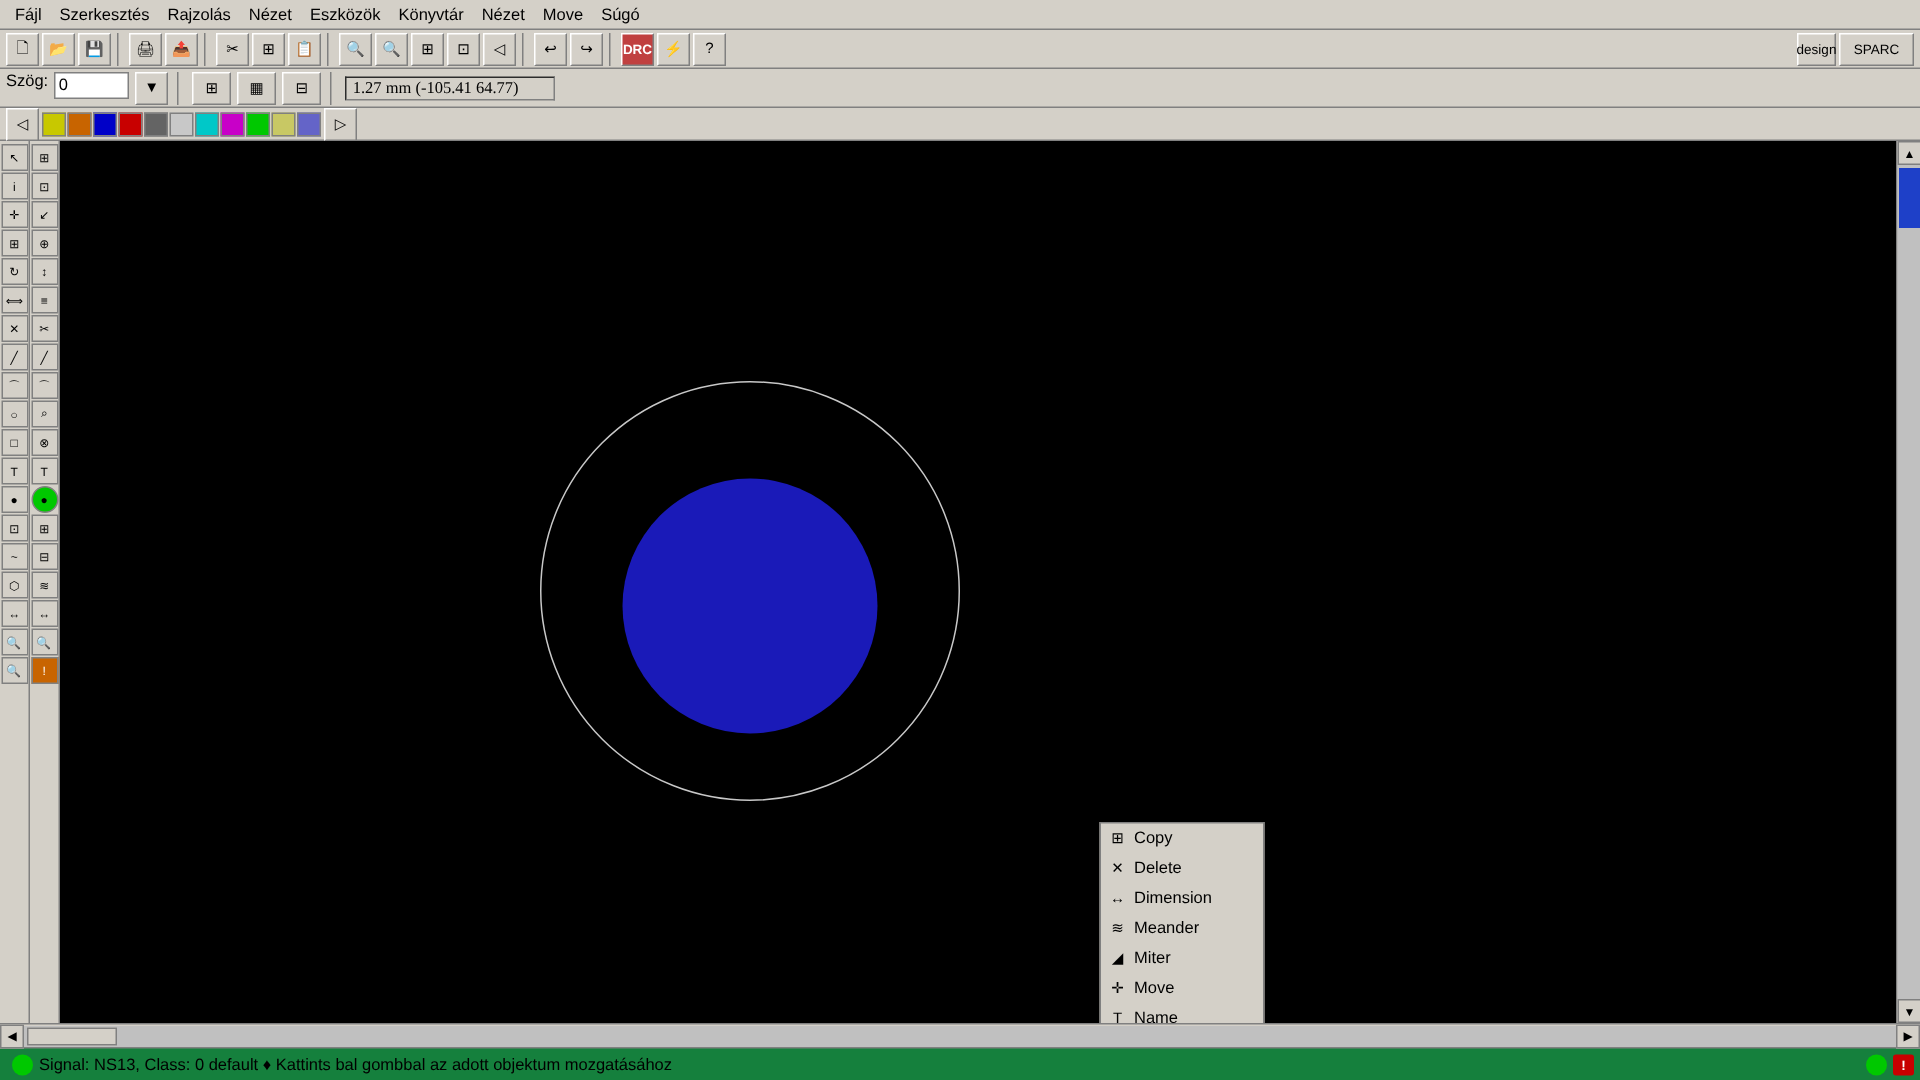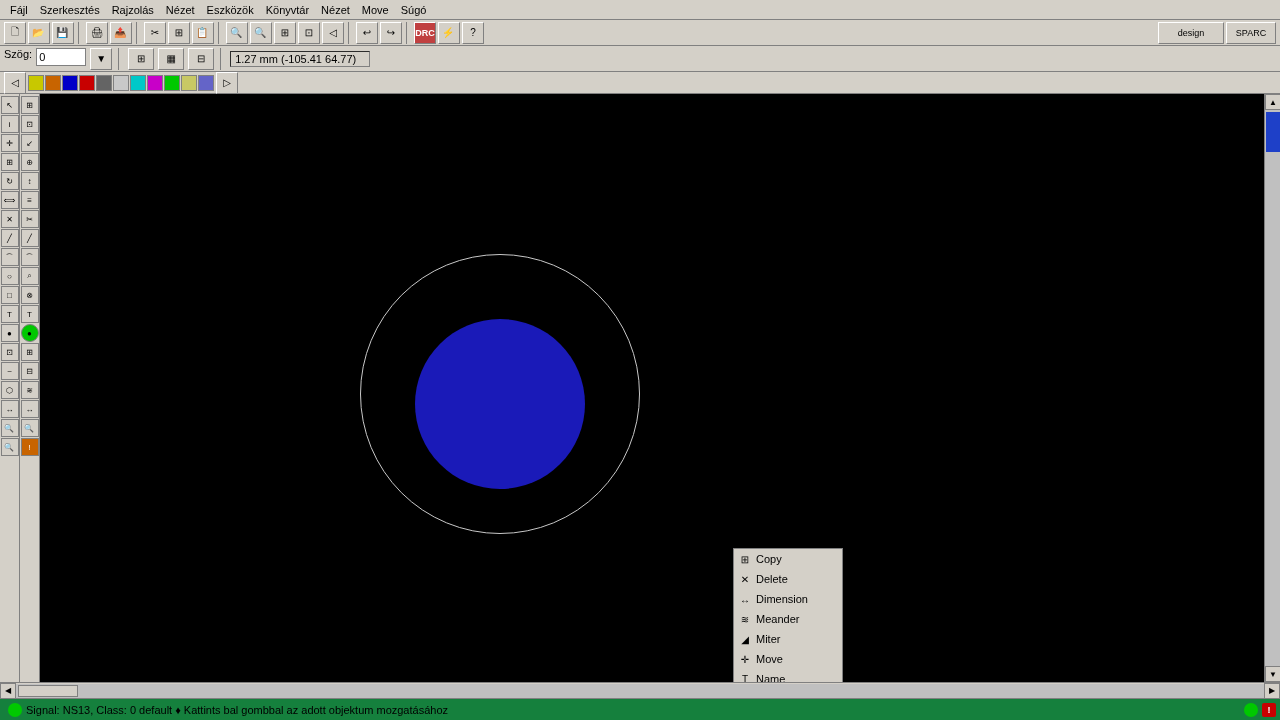--- a/index.html
+++ b/index.html
@@ -70,20 +70,21 @@
       background: #fff;
       font-size: 11px;
       padding: 0 2px;
     }
     .coord-display {
       background: #d4d0c8;
       border: 1px inset #808080;
       padding: 1px 4px;
       font-size: 11px;
       min-width: 140px;
+      font-family: Liberation Serif, serif;
     }
 
     
     #main-layout {
       display: flex;
       height: calc(720px - 20px - 26px - 26px - 22px - 22px);
     }
 
     
     #left-toolbar {
@@ -296,21 +297,21 @@
   <div class="tb-btn">◁</div>
   <div class="tb-sep"></div>
   <div class="tb-btn">↩</div>
   <div class="tb-btn">↪</div>
   <div class="tb-sep"></div>
   <div class="tb-btn" style="background:#c04040;color:#fff;font-weight:bold;font-size:9px;text-align:center;">DRC</div>
   <div class="tb-btn">⚡</div>
   <div class="tb-btn">?</div>
   <div style="flex:1"></div>
   <div style="display:flex;gap:2px;">
-    <div class="tb-btn" style="width:66px;font-size:9px;">design</div>
+    <div class="tb-btn" style="width:26px;font-size:9px;">design</div>
     <div class="tb-btn" style="width:50px;font-size:9px;">SPARC</div>
   </div>
 </div>
 
 <div id="toolbar2">
   <div class="angle-box">
     <span>Szög:</span>
     <input class="angle-input" type="text" value="0" style="">
     <div class="tb-btn">▼</div>
   </div>

